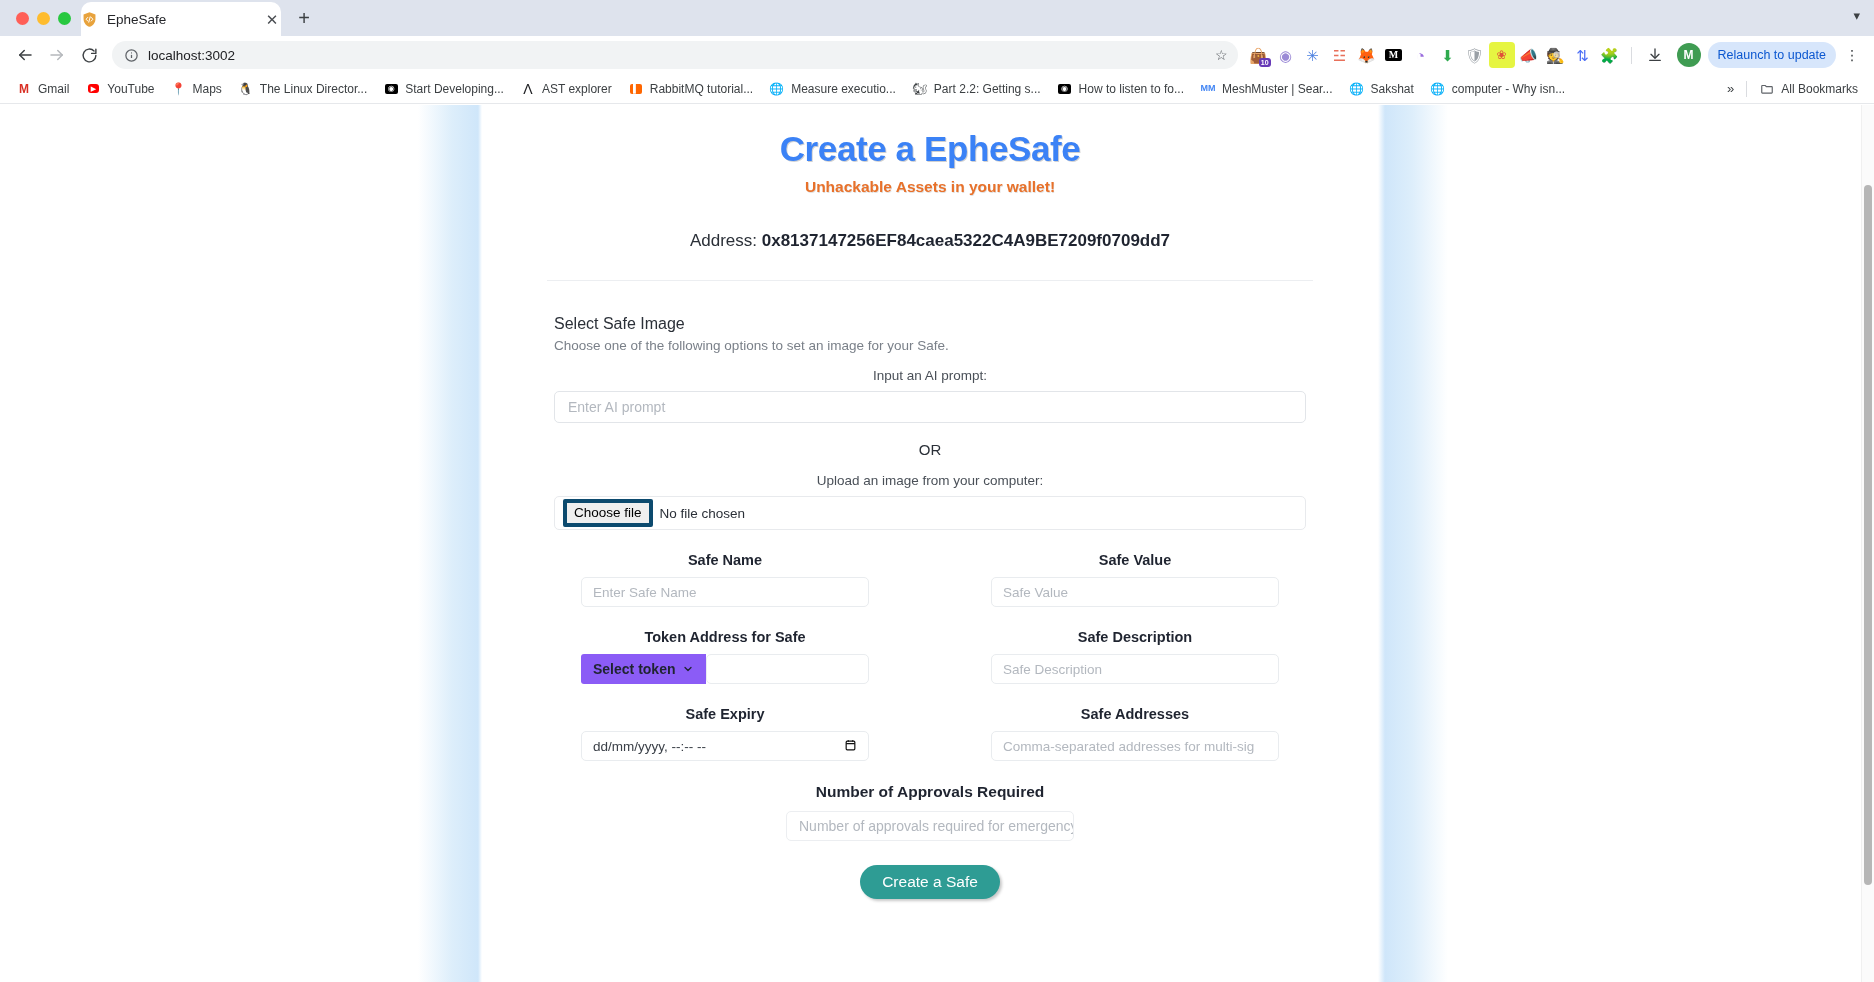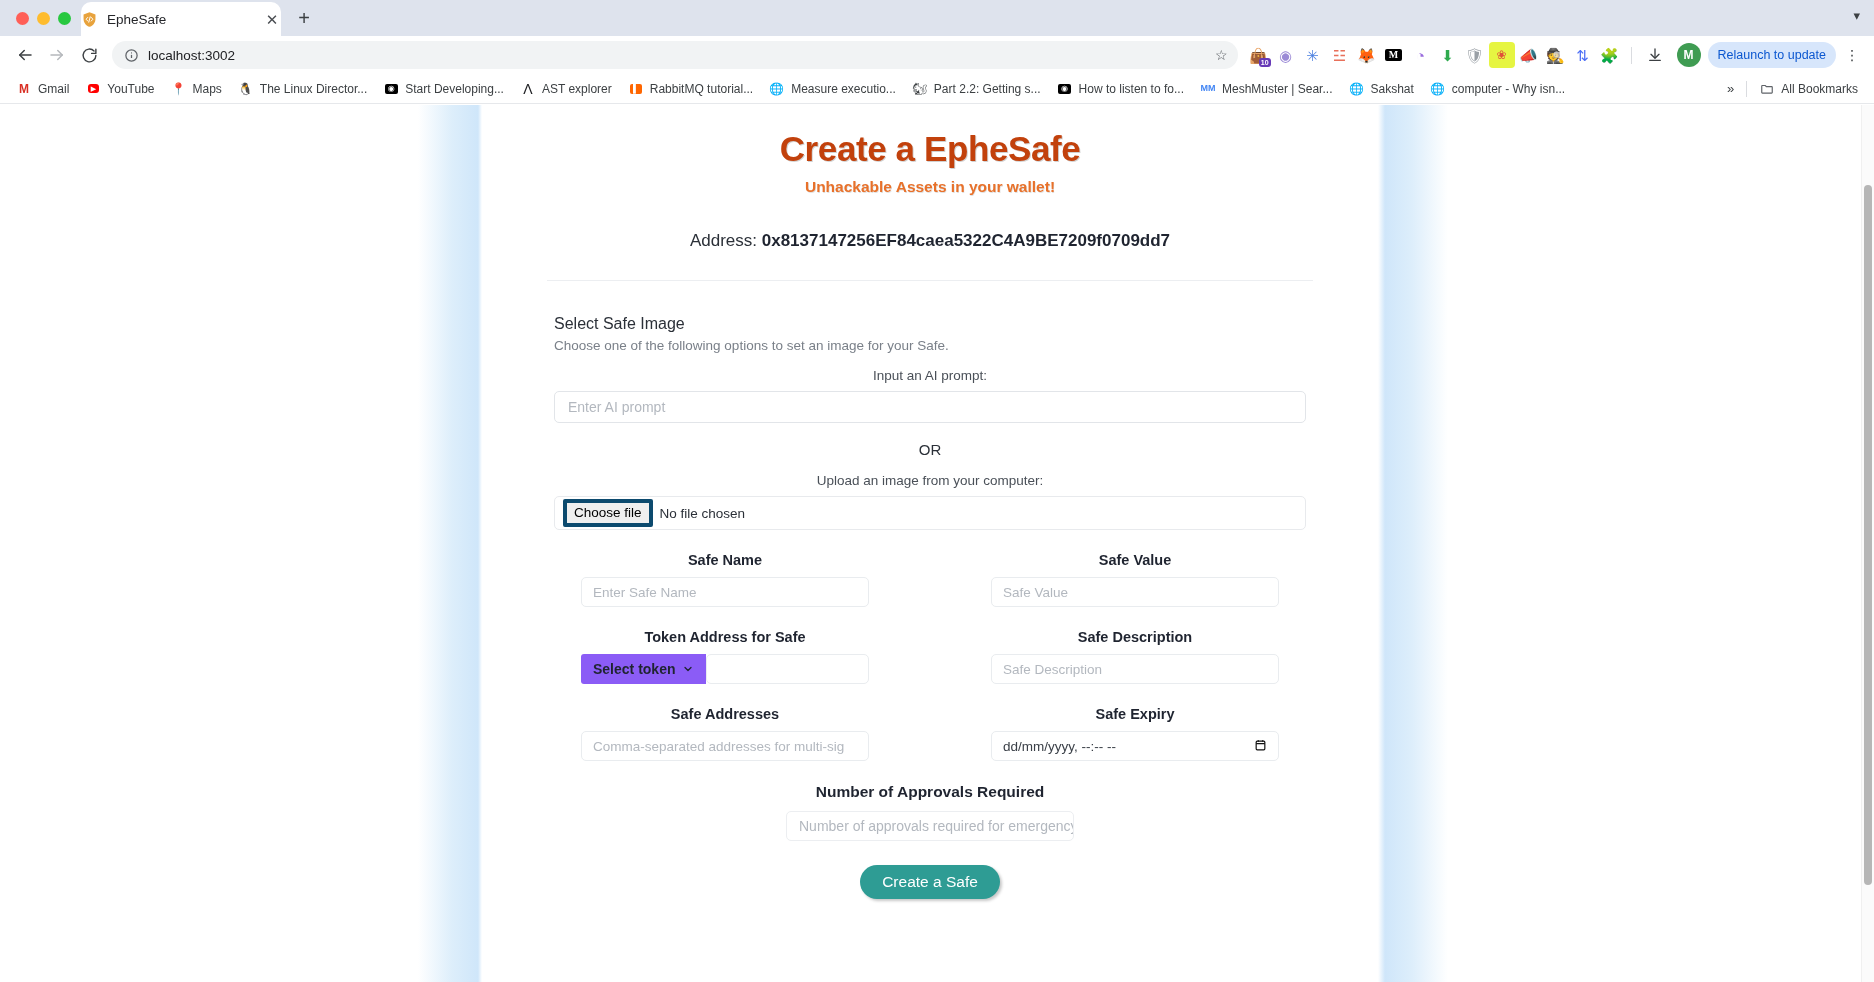--- a/index.html
+++ b/index.html
@@ -192,21 +192,21 @@
     left: 482px; top: 0;
     width: 896px; min-height: 877px;
     background: #ffffff;
   }
   .content { padding: 18px 28px 0 28px; }
 
   h1.title {
     text-align: center;
     font-size: 35px;
     font-weight: bold;
-    color: #c2410c;
+    color: #3b82f6;
     letter-spacing: -0.4px;
     text-shadow: 1px 1px 0 rgba(0,0,0,0.18);
     line-height: 1.15;
     margin-top: 6px;
   }
   .subtitle {
     text-align: center;
     font-size: 15.5px;
     font-weight: bold;
     color: #e8712a;
@@ -614,39 +614,39 @@
           </div>
 
           <div class="cell">
             <div class="cell-label">Safe Description</div>
             <div class="inp">Safe Description</div>
           </div>
 
           <div class="row-gap"></div>
 
           <div class="cell">
-            <div class="cell-label">Safe Addresses</div>
-            <div class="inp">Comma-separated addresses for multi-sig</div>
-          </div>
-
-          <div class="cell">
             <div class="cell-label">Safe Expiry</div>
             <div class="inp with-icon filled-text">
               <span>dd/mm/yyyy, --:-- --</span>
               <span class="cal-glyph">
                 <svg width="13" height="14" viewBox="0 0 24 24" fill="none" stroke="#111" stroke-width="2.2">
                     <rect x="4" y="5" width="16" height="16" rx="2"></rect>
                     <line x1="4" y1="9.5" x2="20" y2="9.5"></line>
                     <line x1="8" y1="3" x2="8" y2="6"></line>
                     <line x1="16" y1="3" x2="16" y2="6"></line>
                   </svg>
               </span>
             </div>
           </div>
 
+          <div class="cell">
+            <div class="cell-label">Safe Addresses</div>
+            <div class="inp">Comma-separated addresses for multi-sig</div>
+          </div>
+
         </div>
 
         <div class="approvals-block">
           <div class="approvals-label">Number of Approvals Required</div>
           <div class="approvals-input">Number of approvals required for emergency</div>
         </div>
 
         <div class="submit-wrap">
           <button class="submit-btn" type="button">Create a Safe</button>
         </div>

